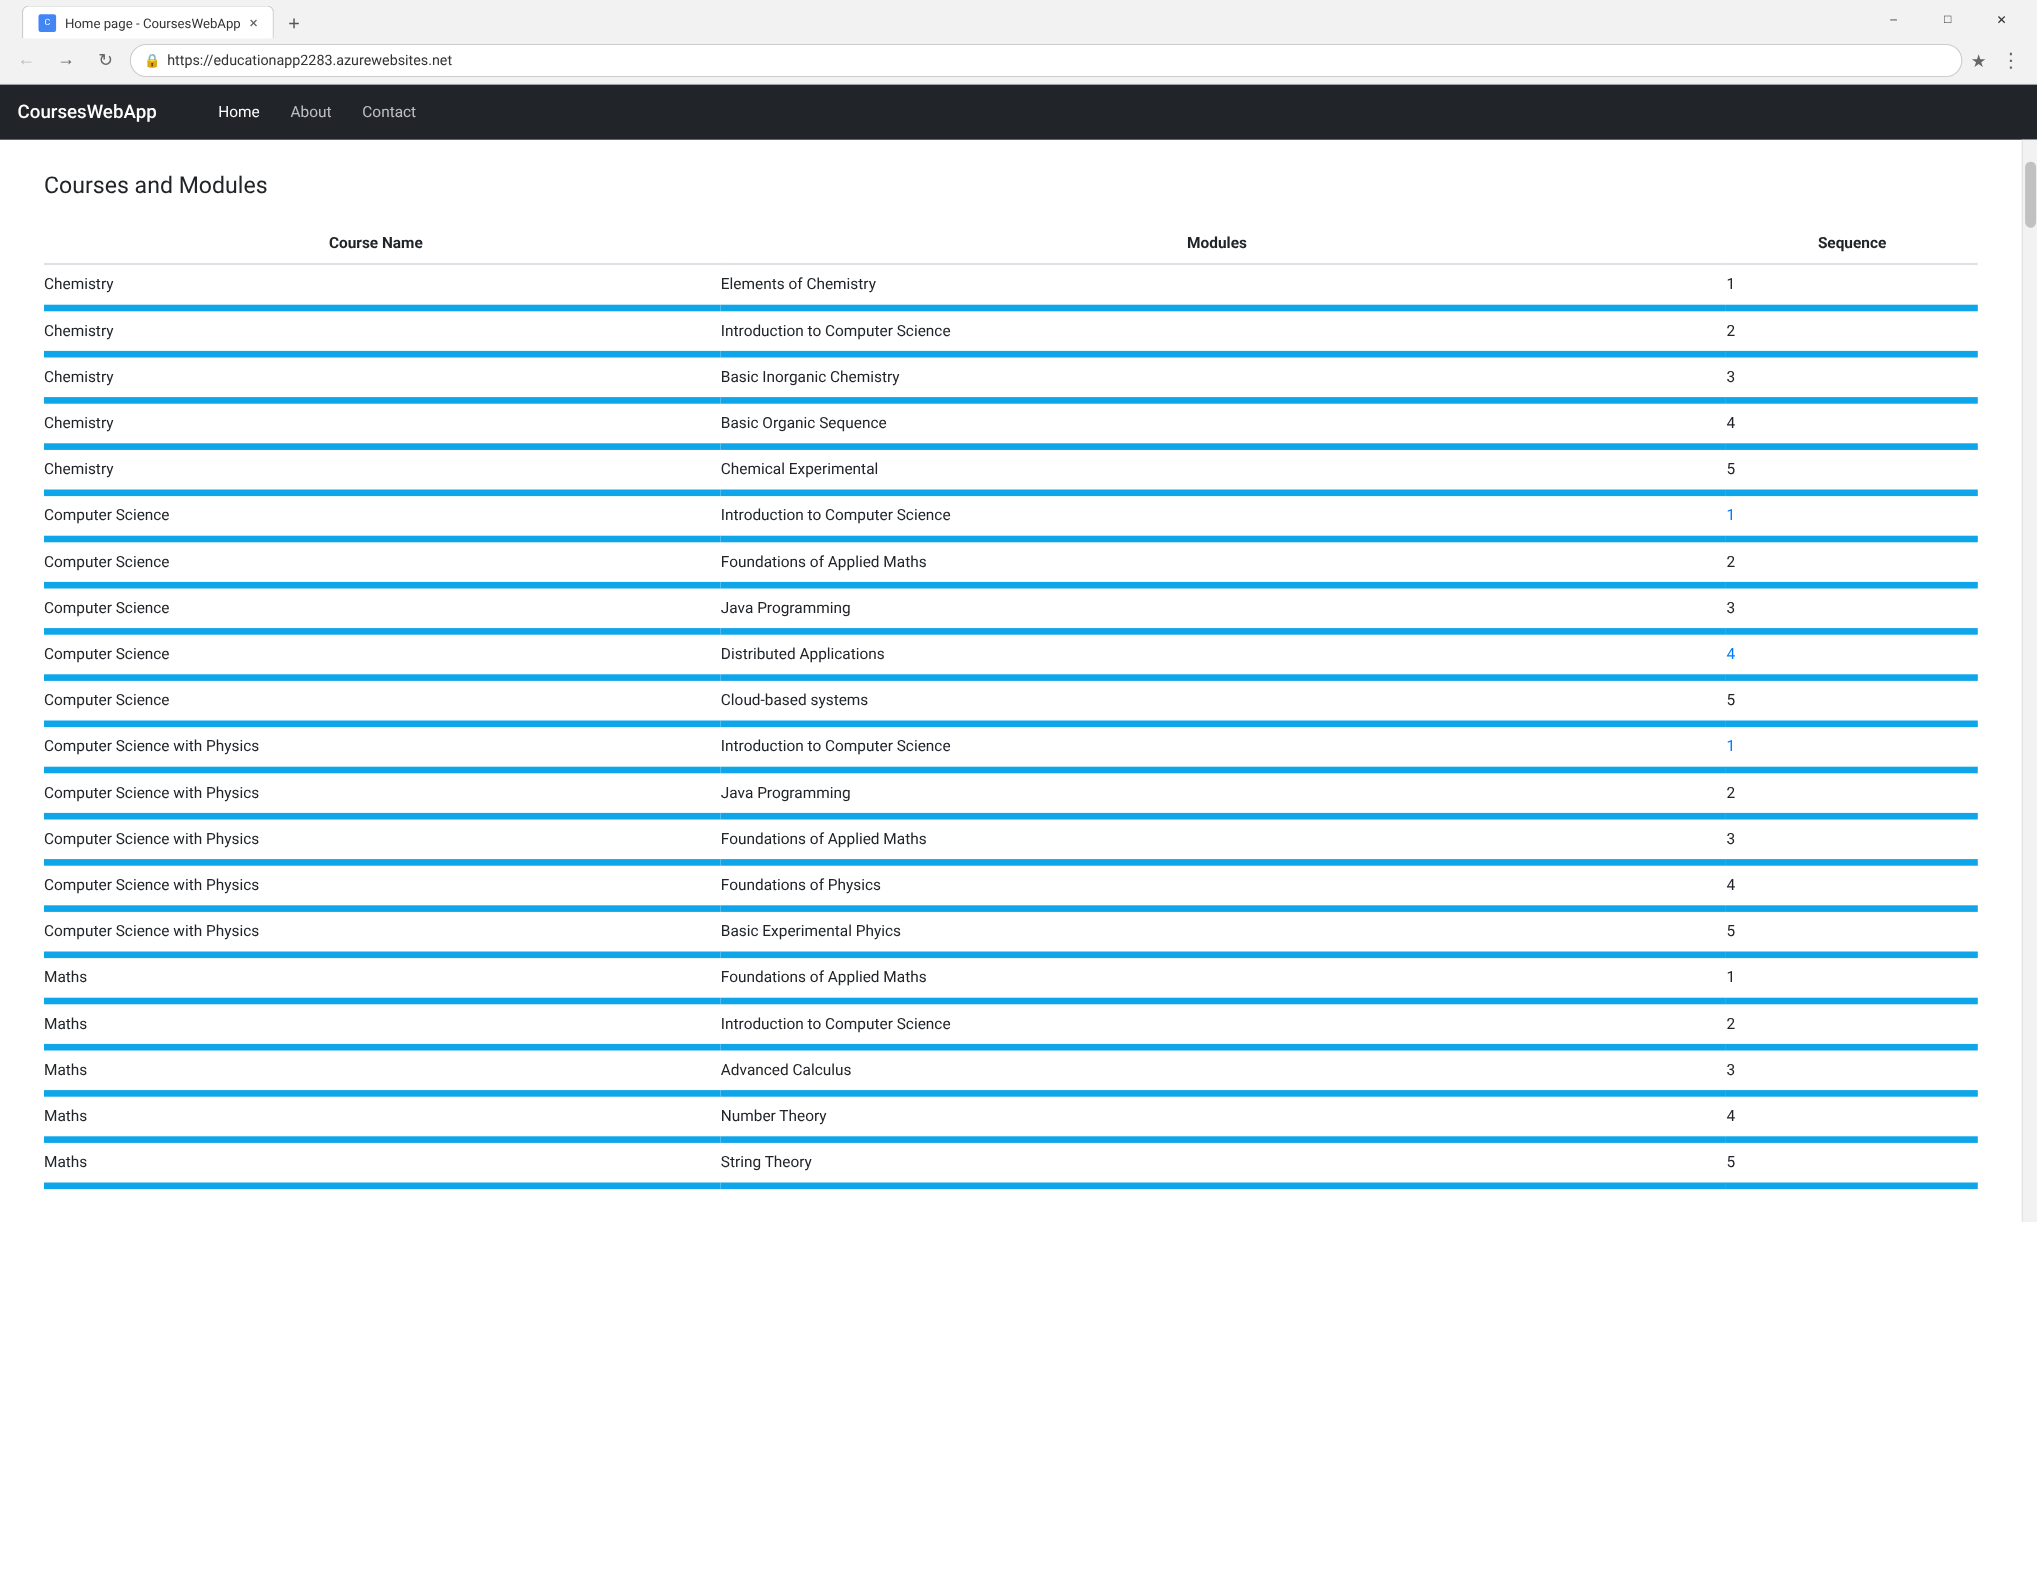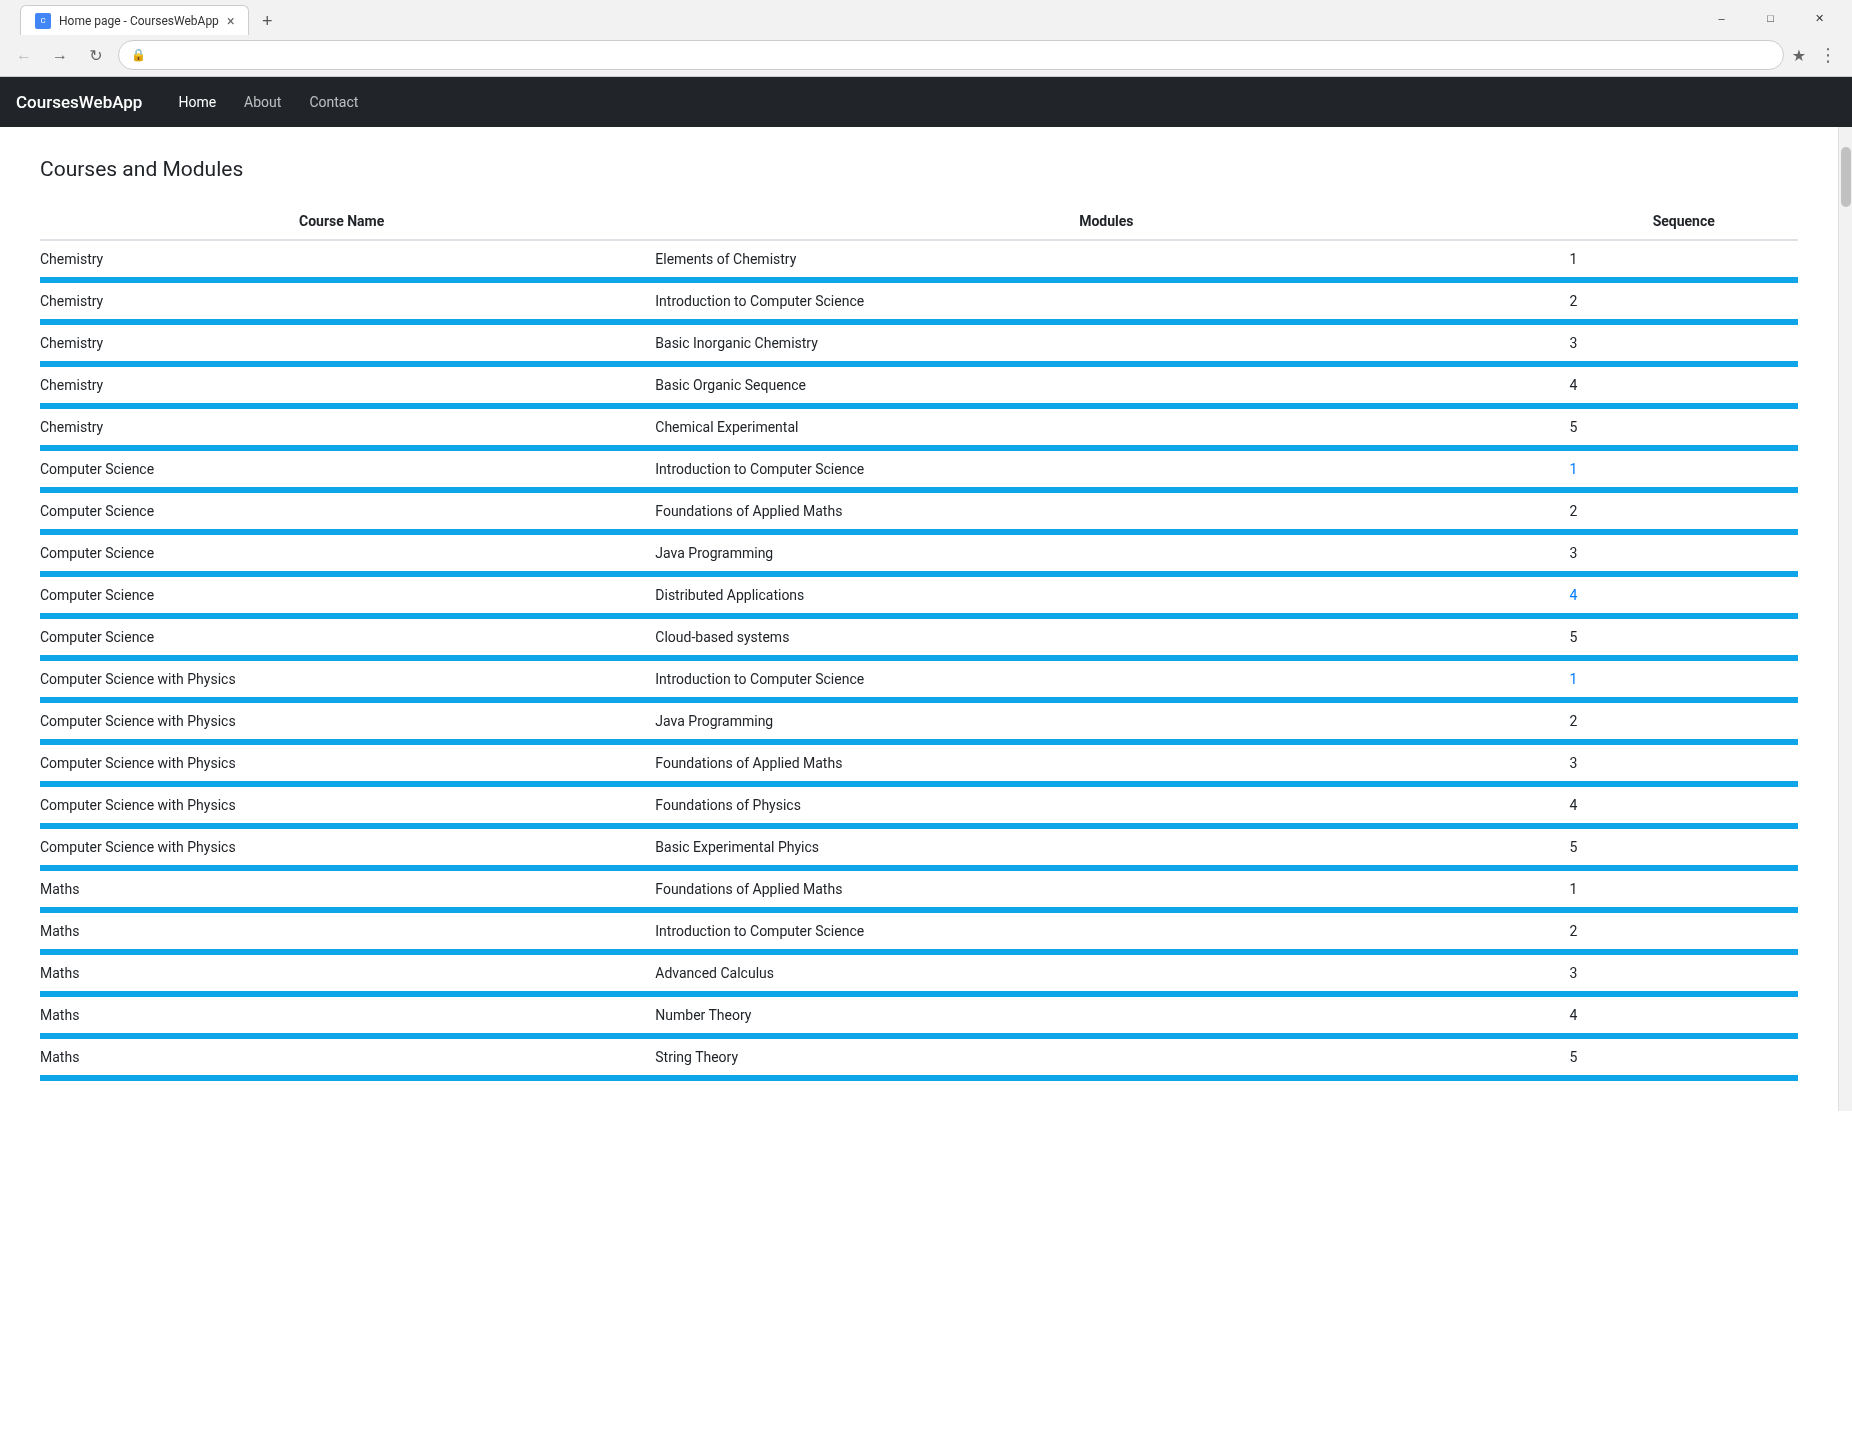--- a/index.html
+++ b/index.html
@@ -19,21 +19,21 @@
     .address-bar-row { display: flex; align-items: center; padding: 4px 10px 6px; gap: 8px; background: #f2f2f2; }
     .nav-btn { width: 28px; height: 28px; border: none; background: none; font-size: 16px; cursor: pointer; color: #666; display: flex; align-items: center; justify-content: center; border-radius: 50%; }
     .nav-btn.disabled { color: #bbb; cursor: default; }
     .address-bar { flex: 1; display: flex; align-items: center; background: #fff; border: 1px solid #ccc; border-radius: 20px; padding: 4px 12px; gap: 6px; height: 30px; }
     .address-bar .lock-icon { color: #5f6368; font-size: 12px; }
     .address-text { flex: 1; font-size: 13px; color: #333; }
     .star-btn { color: #666; font-size: 16px; cursor: pointer; }
     .menu-btn { width: 28px; height: 28px; border: none; background: none; font-size: 18px; cursor: pointer; color: #666; display: flex; align-items: center; justify-content: center; }
 
     
-    .navbar { background: #212529; color: #fff; display: flex; align-items: center; padding: 0 16px; height: 50px; }
+    .navbar { background: #212529; color: #fff; display: flex; align-items: center; padding: 0 16px; height: 50px; gap: 20px; }
     .navbar-brand { font-size: 17px; font-weight: 500; color: #fff; margin-right: 24px; text-decoration: none; }
     .navbar-nav { display: flex; gap: 4px; }
     .nav-link { color: rgba(255,255,255,0.7); text-decoration: none; padding: 8px 12px; font-size: 14px; border-radius: 4px; }
     .nav-link.active { color: #fff; }
 
     
     .scrollbar-container { display: flex; }
     .page-content { flex: 1; padding: 30px 40px; overflow: auto; }
 
     
@@ -76,20 +76,21 @@
       <button class="win-btn close">✕</button>
     </div>
   </div>
 
   <div class="address-bar-row">
     <button class="nav-btn disabled">←</button>
     <button class="nav-btn">→</button>
     <button class="nav-btn">↻</button>
     <div class="address-bar">
       <span class="lock-icon">🔒</span>
+      <span class="address-text">https://educationapp2283.azurewebsites.net</span>
     </div>
     <span class="star-btn">★</span>
     <button class="menu-btn">⋮</button>
   </div>
 </div>
 
 <nav class="navbar">
   <a class="navbar-brand">CoursesWebApp</a>
   <div class="navbar-nav">
     <a class="nav-link active">Home</a>

